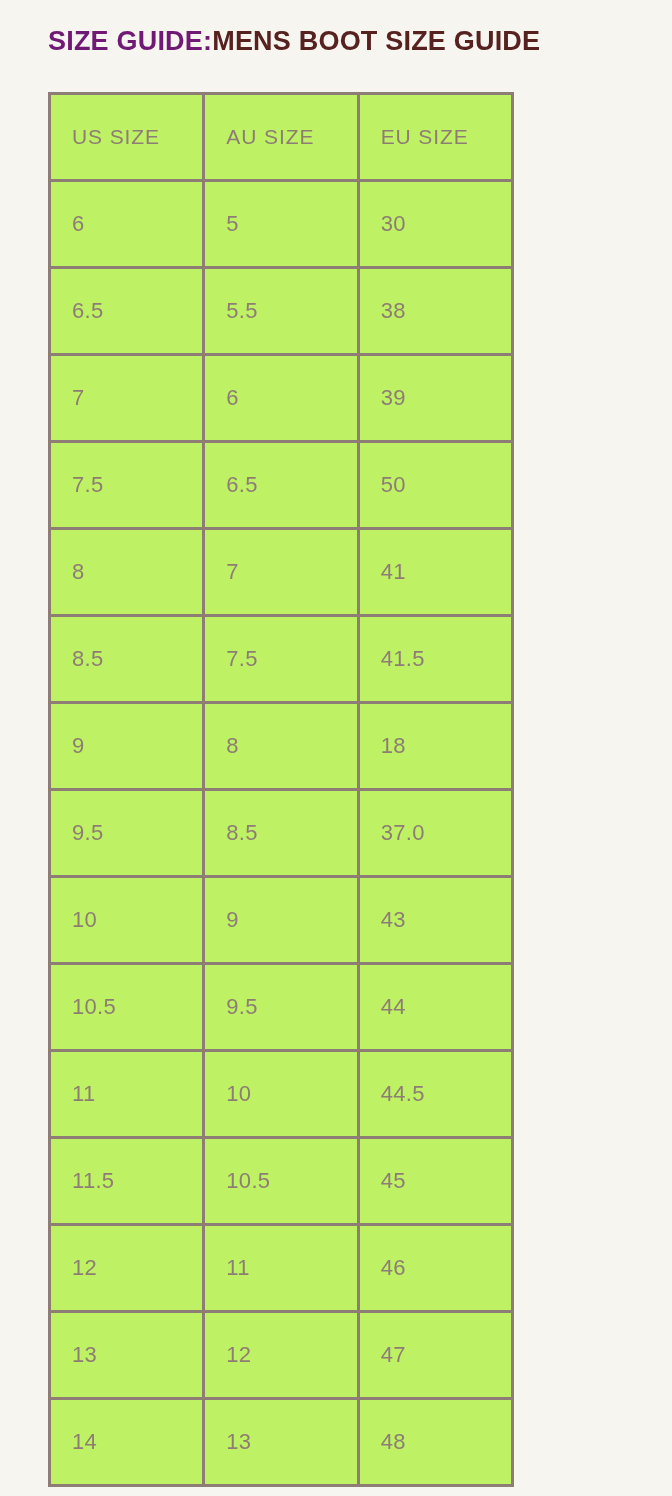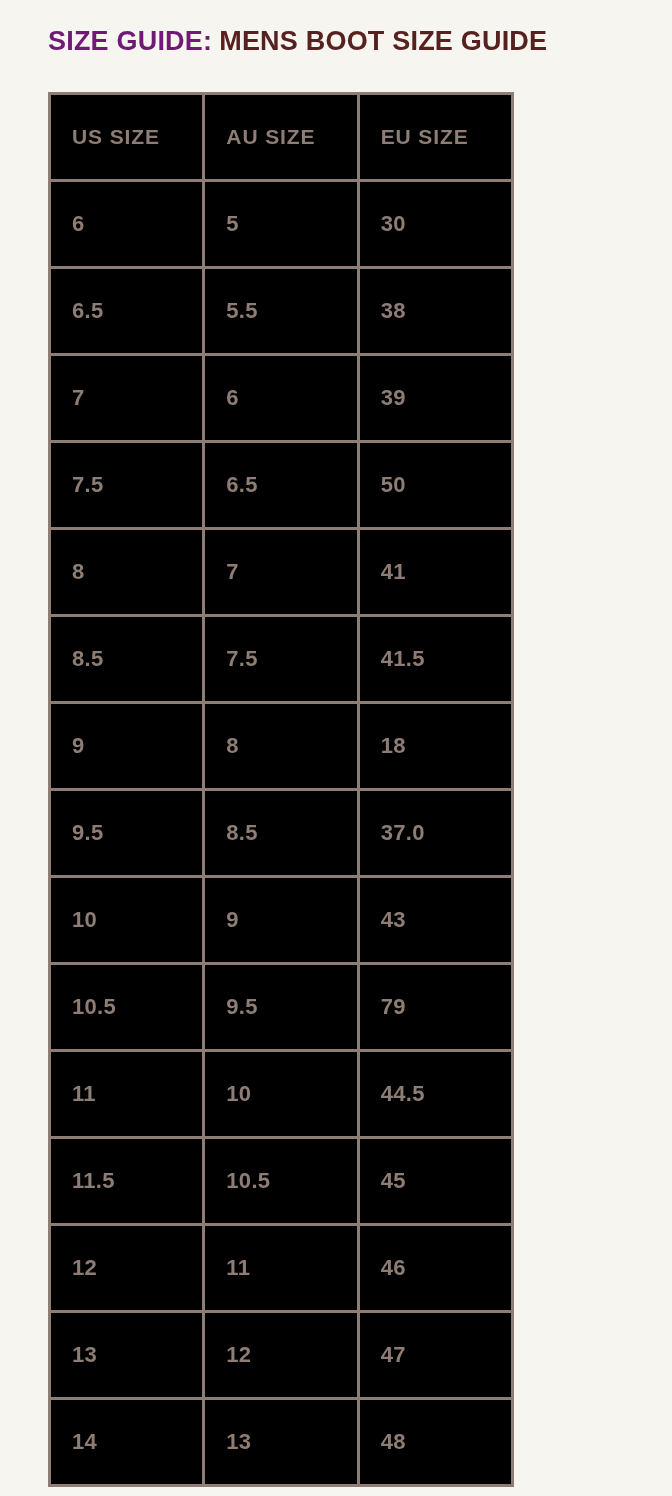--- a/index.html
+++ b/index.html
@@ -32,21 +32,21 @@
     font-weight: bold;
     letter-spacing: 0.2px;
     line-height: 34px;
     white-space: nowrap;
   }
   .heading .label {
     color: #701a75;
   }
   .heading .value {
     color: #57211f;
-    margin-left: 7px;
+    margin-left: 0;
   }
 
   
   .size-table-wrap {
     position: absolute;
     left: 48px;
     top: 92px;
     width: 463px;
   }
   table.size-table {
@@ -55,22 +55,22 @@
     table-layout: fixed;
   }
   table.size-table th,
   table.size-table td {
     border: 3px solid #8d7d74;
     height: 87px;
     padding: 0 0 0 21px;
     text-align: left;
     vertical-align: middle;
     color: #8d7d74;
-    background: #000000;
-    font-weight: bold;
+    background: #bef264;
+    font-weight: normal;
     font-size: 22px;
     letter-spacing: 0.3px;
     overflow: hidden;
     white-space: nowrap;
   }
   table.size-table th {
     font-size: 21px;
     letter-spacing: 0.9px;
     text-transform: uppercase;
   }
@@ -143,21 +143,21 @@
             <td>37.0</td>
           </tr>
           <tr>
             <td>10</td>
             <td>9</td>
             <td>43</td>
           </tr>
           <tr>
             <td>10.5</td>
             <td>9.5</td>
-            <td>79</td>
+            <td>44</td>
           </tr>
           <tr>
             <td>11</td>
             <td>10</td>
             <td>44.5</td>
           </tr>
           <tr>
             <td>11.5</td>
             <td>10.5</td>
             <td>45</td>

